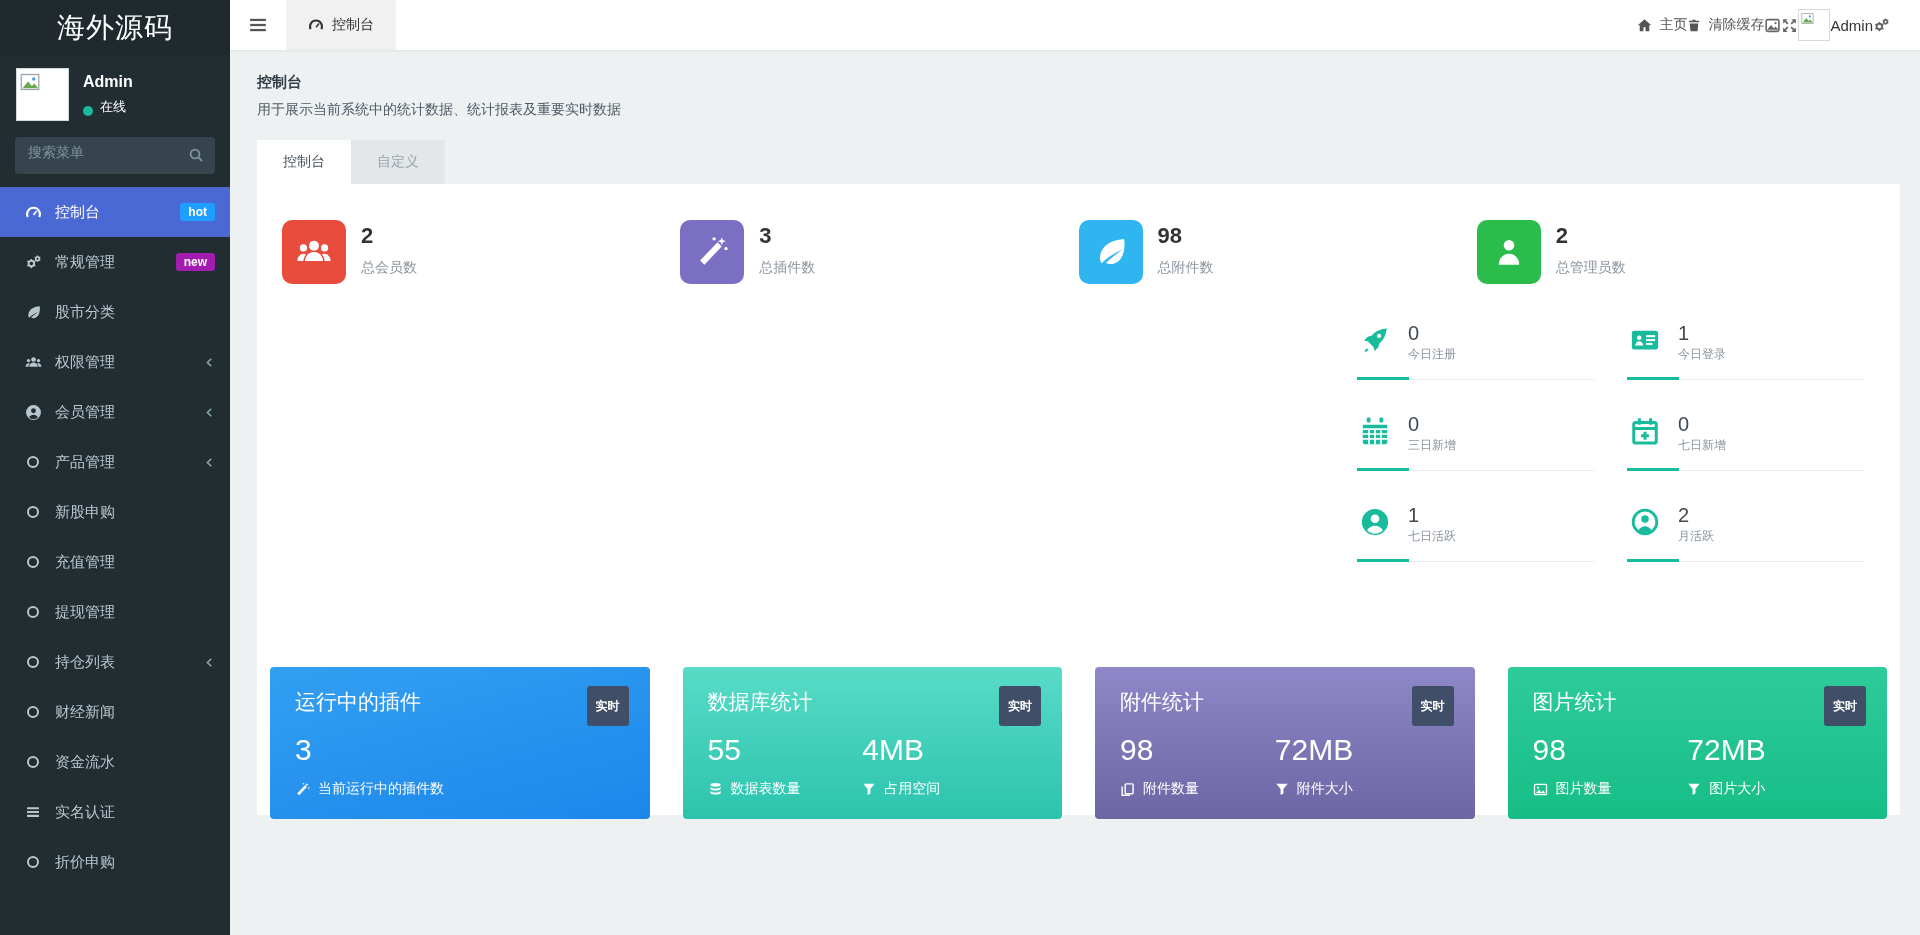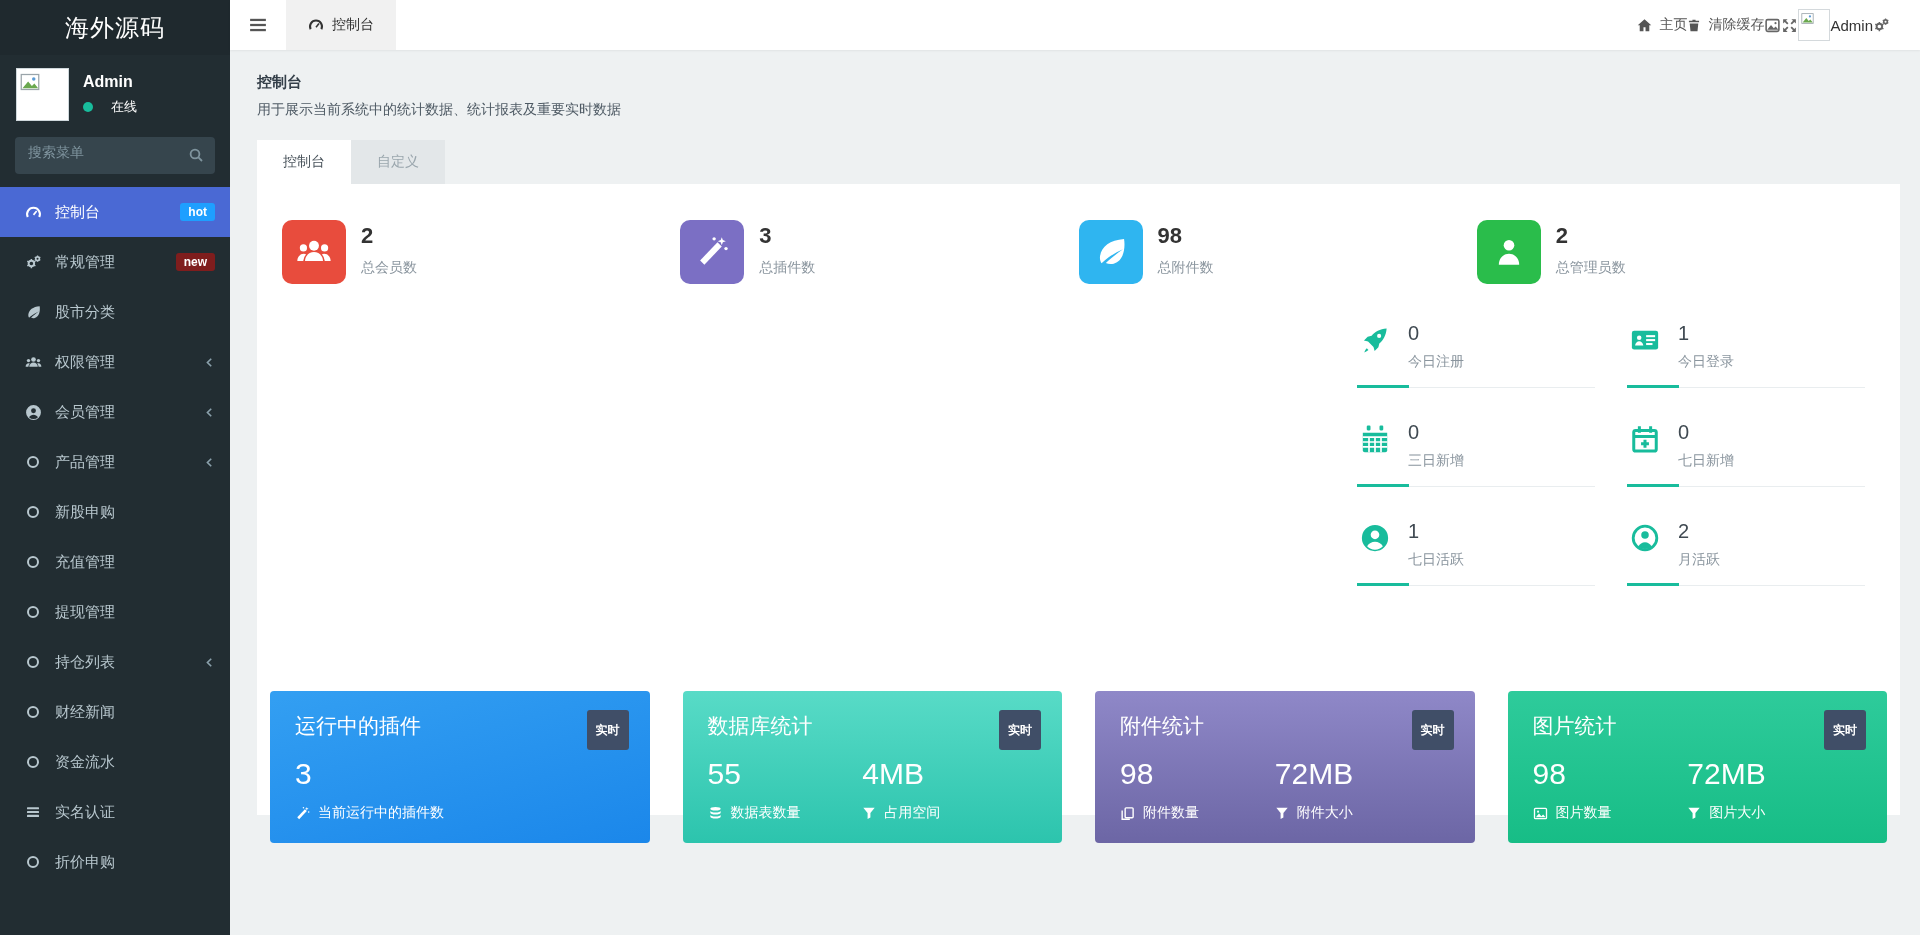--- a/index.html
+++ b/index.html
@@ -6,39 +6,39 @@
   html,body { margin:0; padding:0; }
   body {
     width:1920px; height:935px; overflow:hidden;
     font-family:"Liberation Sans","DejaVu Sans",sans-serif;
     background:#eef1f2; display:flex; font-size:14px;
   }
   svg { display:block; }
 
   
   .sidebar { width:230px; height:935px; background:#222d32; flex-shrink:0; display:flex; flex-direction:column; }
-  .logo { height:55px; line-height:55px; text-align:center; color:#fff; font-size:24px; background:#1f292e; letter-spacing:1px; }
+  .logo { height:55px; line-height:55px; text-align:center; color:#fff; font-size:28px; background:#1f292e; letter-spacing:1px; }
   .userpanel { display:flex; align-items:center; gap:14px; padding:13px 16px 9px; }
   .avatar { width:53px; height:53px; background:#fff; border:1px solid #cfd8dc; padding:3px; }
   .uinfo { display:flex; flex-direction:column; gap:7px; }
   .uname { color:#fff; font-weight:bold; font-size:16px; }
-  .ustatus { color:#fff; font-size:13px; display:flex; align-items:center; gap:18px; }
+  .ustatus { color:#fff; font-size:13px; display:flex; align-items:flex-end; gap:7px; }
   .dot { width:10px; height:10px; border-radius:50%; background:#18bc9c; }
   .searchbox { margin:7px 15px 13px; position:relative; }
   .searchbox input { width:100%; height:37px; background:#36454d; border:none; border-radius:4px; color:#bef264; padding:0 36px 8px 13px; font-size:14px; outline:none; }
   .searchbox input::placeholder { color:#7f949e; }
   .searchbox .sic { position:absolute; right:11px; top:10px; color:#7f949e; }
   .menu { flex:1; overflow:hidden; }
   .mi { height:50px; display:flex; align-items:center; padding:0 15px 0 22px; color:#b8c7ce; font-size:15px; cursor:pointer; }
   .mi .ic { width:22px; margin-right:11px; display:flex; justify-content:center; align-items:center; }
   .mi.active { background:#4a69d4; color:#fff; }
   .ring { width:12px; height:12px; border:2px solid currentColor; border-radius:50%; }
   .badge { margin-left:auto; font-size:12px; font-weight:bold; color:#fff; padding:3px 8px; border-radius:3px; line-height:1; }
   .badge.hot { background:#1e9fff; }
-  .badge.new { background:#7f1d1d; }
+  .badge.new { background:#a21caf; }
   .chev { margin-left:auto; color:#8aa0ab; }
 
   
   .main { flex:1; display:flex; flex-direction:column; min-width:0; }
   .topbar { height:50px; background:#fff; display:flex; align-items:center; flex-shrink:0; box-shadow:0 1px 2px rgba(0,0,0,.06); position:relative; z-index:2; }
   .hamb { width:56px; height:50px; display:flex; align-items:center; justify-content:center; color:#555; cursor:pointer; }
   .toptab { height:50px; display:flex; align-items:center; gap:8px; padding:0 22px; background:#f1f1f1; color:#333; font-size:14px; cursor:pointer; }
   .topright { margin-left:auto; display:flex; align-items:center; padding-right:30px; color:#555; }
   .tlink { display:flex; align-items:center; gap:7px; font-size:14px; cursor:pointer; color:#555; }
   .ticon { color:#666; cursor:pointer; }
@@ -65,21 +65,21 @@
   .c-green  { background:#2abd4b; }
   .btxt { margin-left:15px; }
   .bnum { font-size:22px; font-weight:bold; color:#333; margin-top:3px; }
   .blabel { font-size:14px; color:#8a959e; margin-top:10px; }
 
   .ministats { width:508px; margin:38px 10px 0 auto; display:grid; grid-template-columns:1fr 1fr; column-gap:32px; }
   .mstat { margin-bottom:33px; }
   .mstat-top { display:flex; gap:15px; align-items:flex-start; }
   .micon { width:36px; height:36px; color:#18bc9c; display:flex; align-items:center; justify-content:center; }
   .mnum { font-size:20px; color:#404a52; }
-  .mlabel { font-size:14px; color:#8a959e; margin-top:8px; }
+  .mlabel { font-size:12px; color:#8a959e; margin-top:1px; }
   .mdivider { margin-top:15px; position:relative; border-bottom:1px solid #e9edef; height:2px; }
   .mdivider::after { content:""; position:absolute; left:0; bottom:-1px; width:52px; height:3px; background:#18bc9c; }
 
   .cards { display:flex; gap:33px; margin:72px -12px 0; }
   .card { flex:1; height:152px; border-radius:4px; color:#fff; padding:21px 25px; position:relative; cursor:pointer; }
   .card-blue   { background:linear-gradient(165deg,#339ff2,#1b87ea); }
   .card-teal   { background:linear-gradient(180deg,#58dbc7,#2cc4ad); }
   .card-purple { background:linear-gradient(180deg,#8f88c8,#6c66a5); }
   .card-green  { background:linear-gradient(180deg,#2ecb9b,#17bd86); }
   .ctitle { font-size:21px; }

